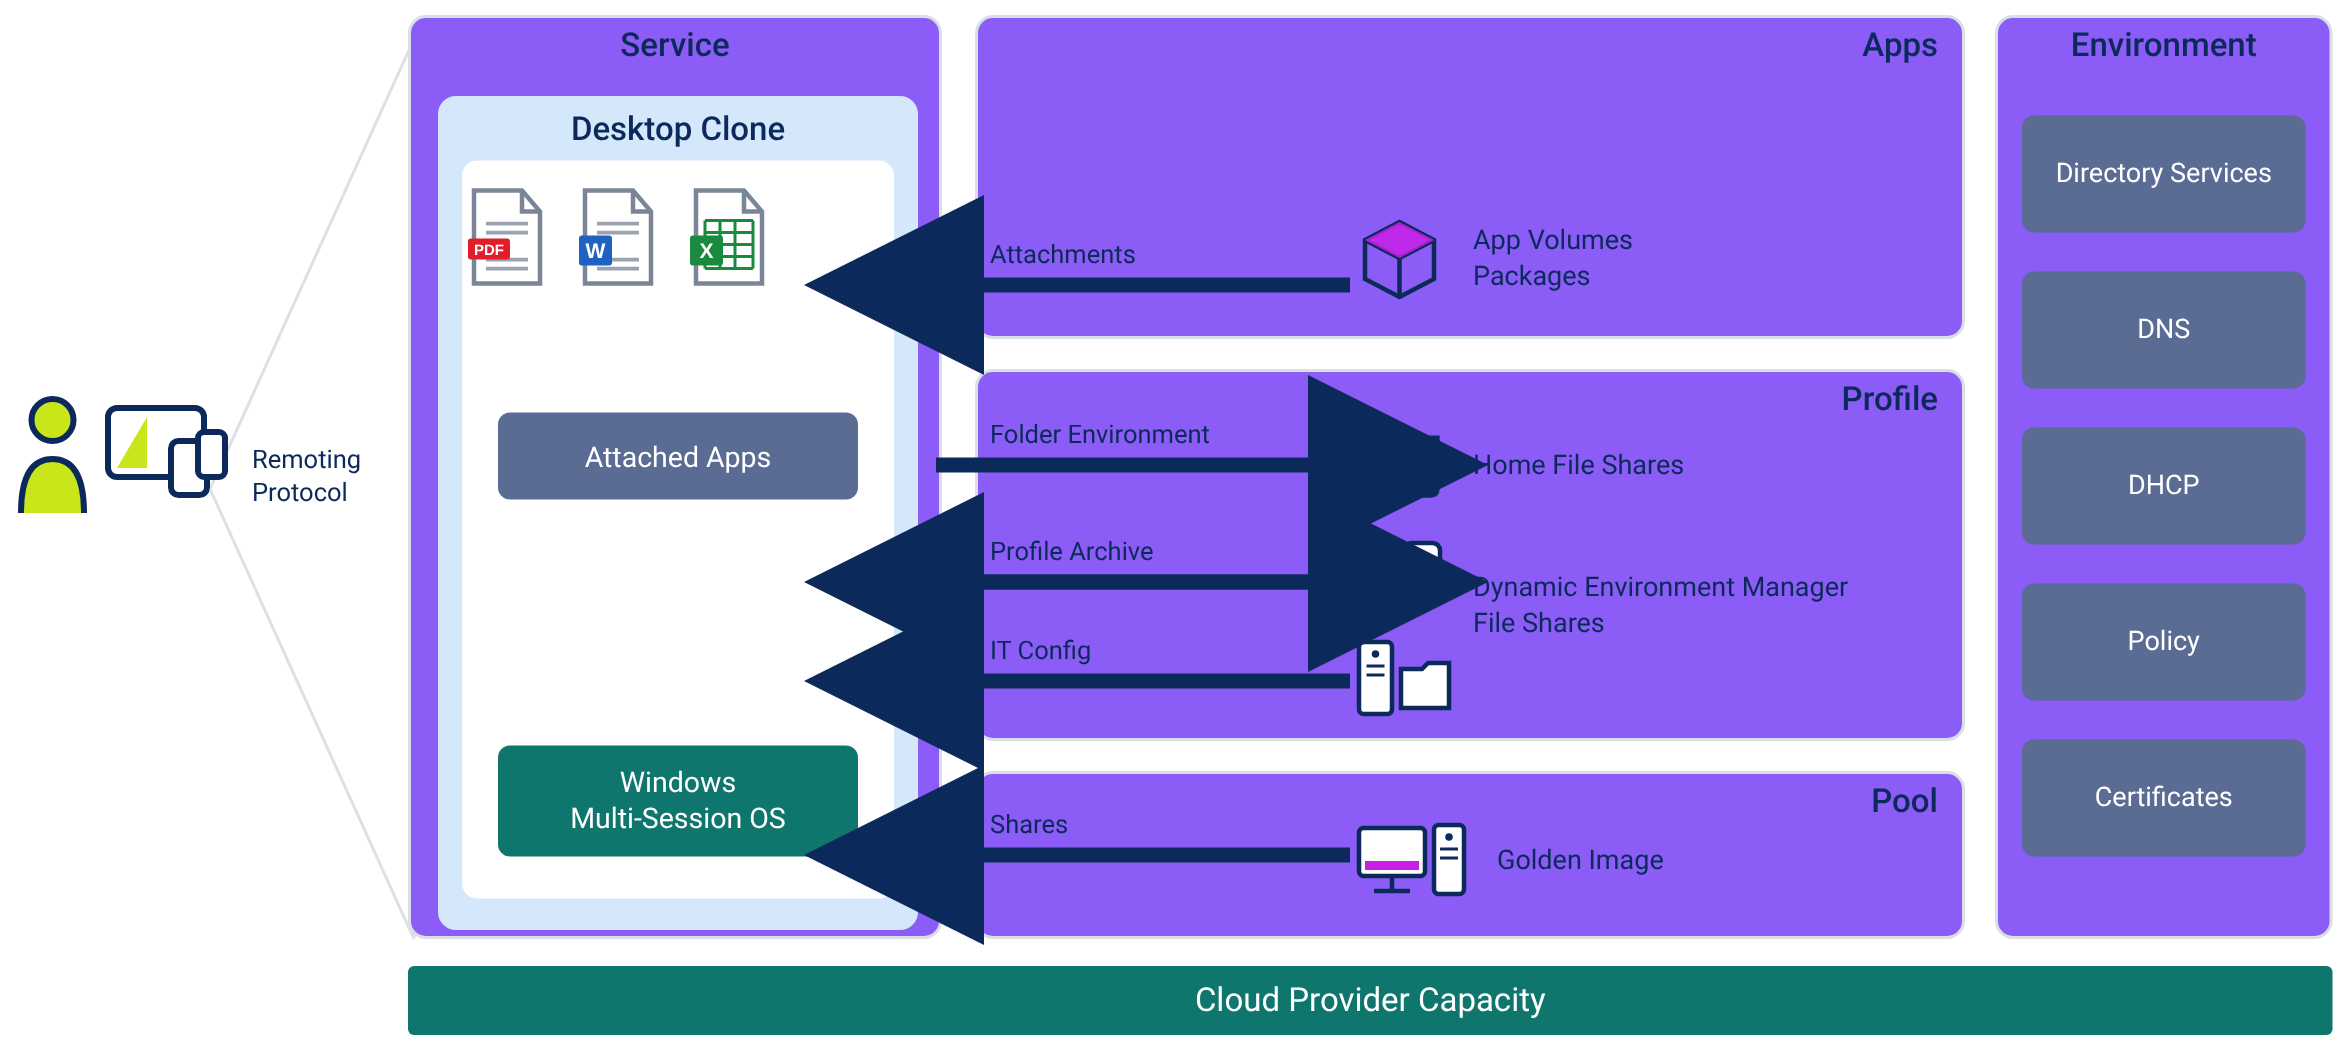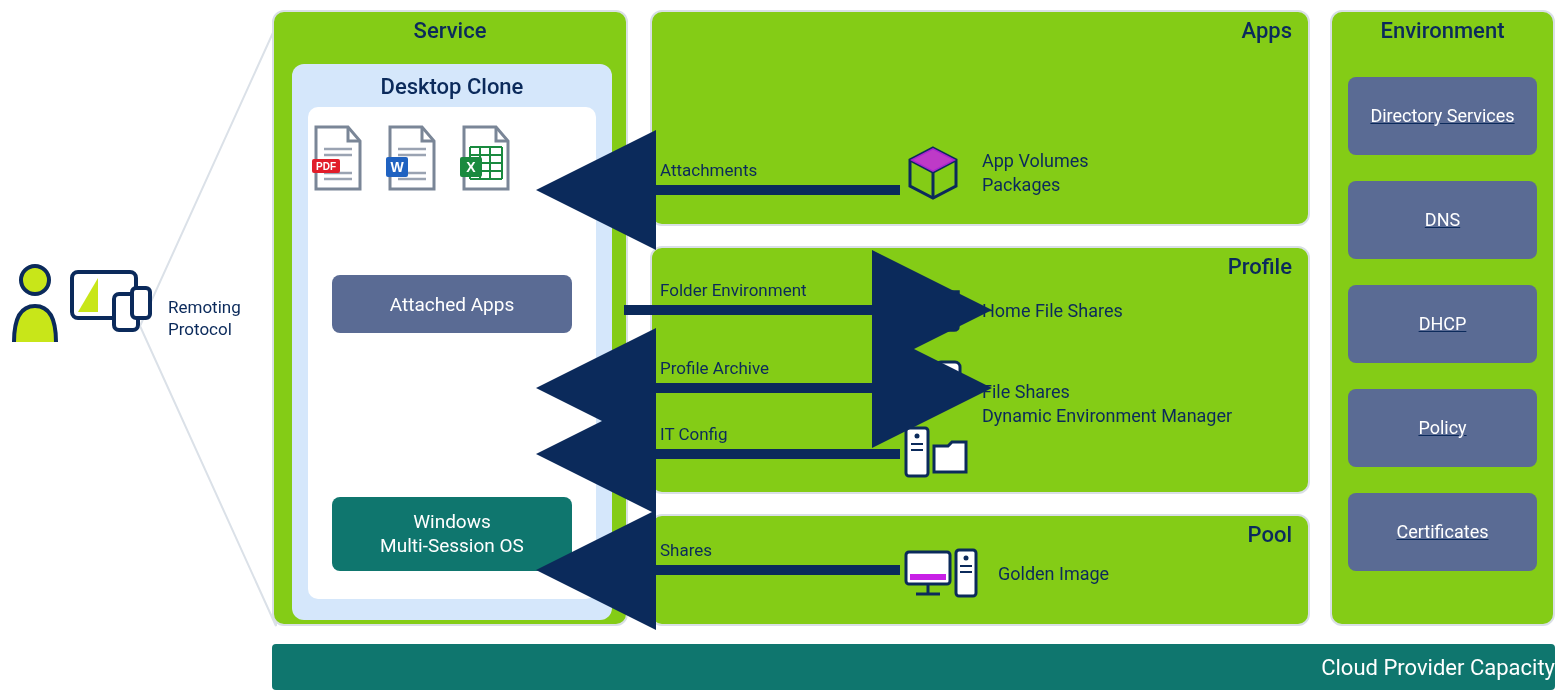--- a/index.html
+++ b/index.html
@@ -8,22 +8,21 @@
     background: #fff;
     width: 1568px;
     height: 699px;
     position: relative;
     color: #0b2a5b;
   }
   .panel {
     position: absolute;
     border: 2px solid #d9dfe6;
     border-radius: 12px;
-    background: #84cc16;
-    text-decoration: underline;
+    background: #8b5cf6;
   }
   .panel-title {
     position: absolute;
     top: 6px;
     font-size: 22px;
     color: #0b2a5b;
     font-weight: 500;
   }
   
   #service { left: 272px; top: 10px; width: 356px; height: 616px; }
@@ -107,21 +106,21 @@
     position: absolute;
     left: 272px;
     top: 644px;
     width: 1283px;
     height: 46px;
     background: #0f766e;
     color: #fff;
     font-size: 22px;
     display: flex;
     align-items: center;
-    justify-content: flex-end;
+    justify-content: center;
     border-radius: 4px;
   }
   
   #user-area {
     position: absolute;
     left: 8px; top: 262px;
     width: 260px;
     display: flex;
     align-items: center;
   }
@@ -248,22 +247,22 @@
     <div class="item-label">Home File Shares</div>
   </div>
   <div class="item-row" style="left:250px; top:110px;">
     <svg width="62" height="56" viewBox="0 0 62 56">
       <circle cx="18" cy="22" r="10" fill="#c820e6" stroke="#0b2a5b" stroke-width="3"></circle>
       <path d="M4 52 Q4 36 18 36 Q32 36 32 52" fill="#c820e6" stroke="#0b2a5b" stroke-width="3"></path>
       <rect x="34" y="4" width="24" height="18" rx="5" fill="#fff" stroke="#0b2a5b" stroke-width="3"></rect>
       <path d="M40 22 L36 30 L46 22" fill="#fff" stroke="#0b2a5b" stroke-width="3"></path>
     </svg>
     <div class="item-label" style="position:absolute;left:80px;top:22px;width:300px">
+      <div>Dynamic Environment Manager</div>
       <div>File Shares</div>
-      <div>Dynamic Environment Manager</div>
     </div>
   </div>
   <div class="item-row" style="left:250px; top:176px;">
     <svg width="70" height="58" viewBox="0 0 70 58">
       <rect x="4" y="4" width="22" height="48" rx="3" fill="#fff" stroke="#0b2a5b" stroke-width="3"></rect>
       <circle cx="15" cy="12" r="2.5" fill="#0b2a5b"></circle>
       <line x1="9" y1="20" x2="21" y2="20" stroke="#0b2a5b" stroke-width="2"></line>
       <line x1="9" y1="26" x2="21" y2="26" stroke="#0b2a5b" stroke-width="2"></line>
       <path d="M32 22 H46 L50 18 H64 V48 H32 Z" fill="#fff" stroke="#0b2a5b" stroke-width="3"></path>
     </svg>

